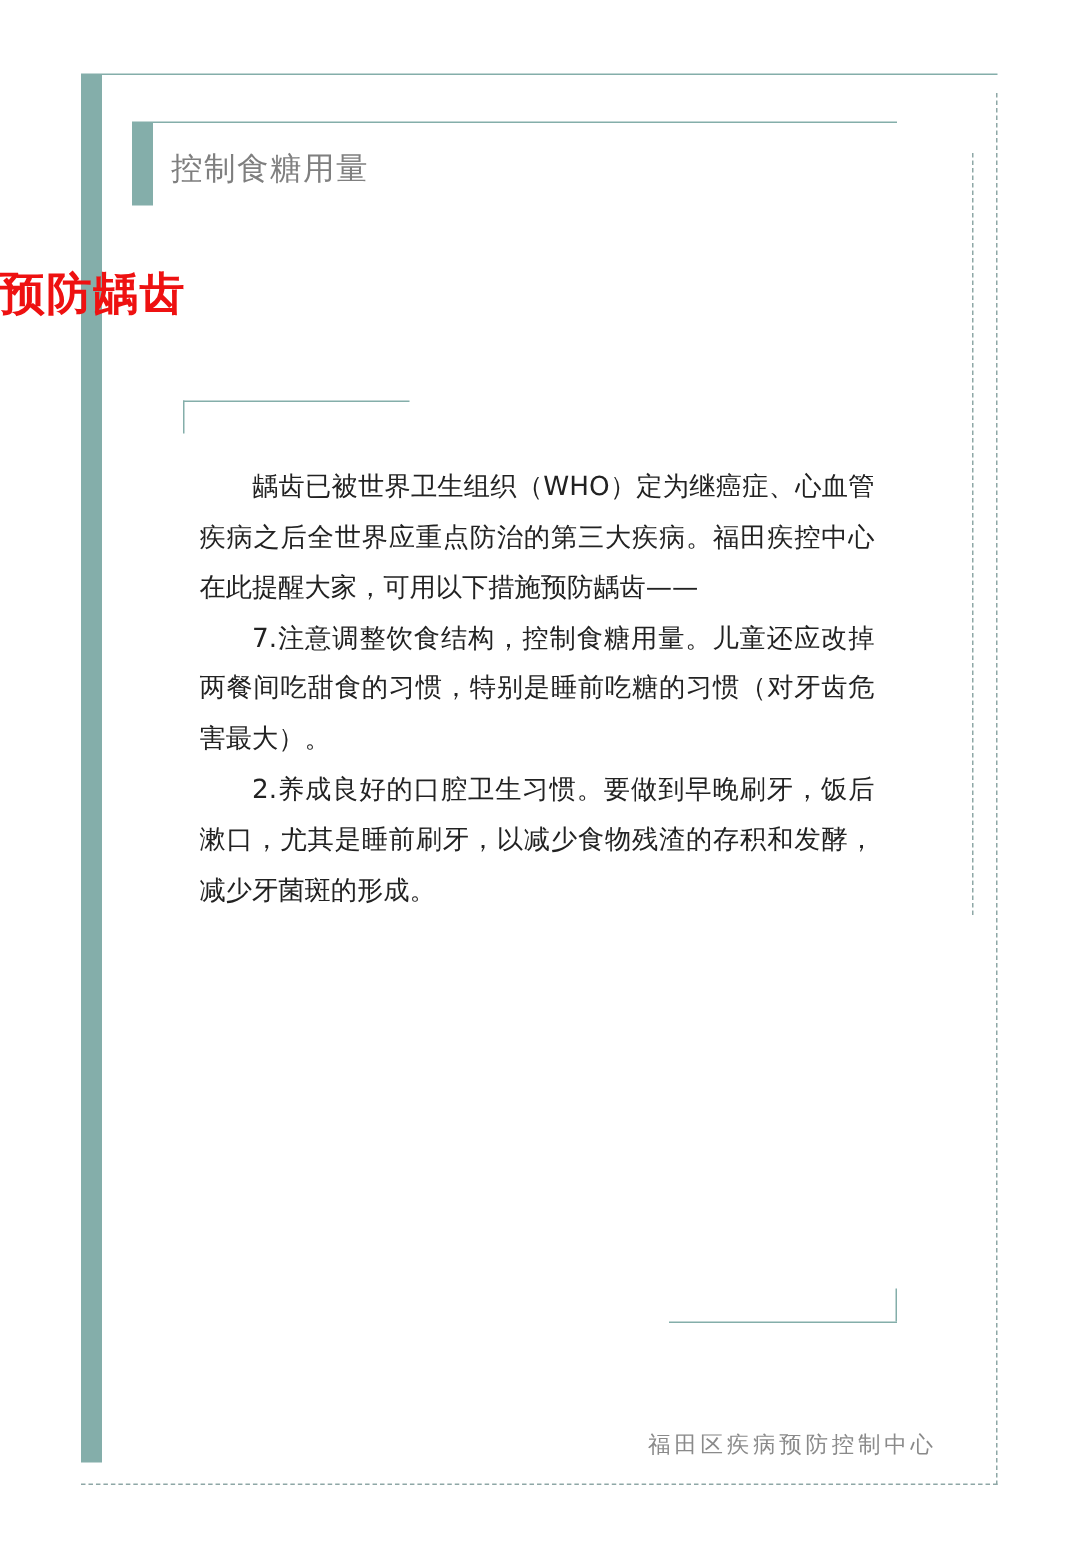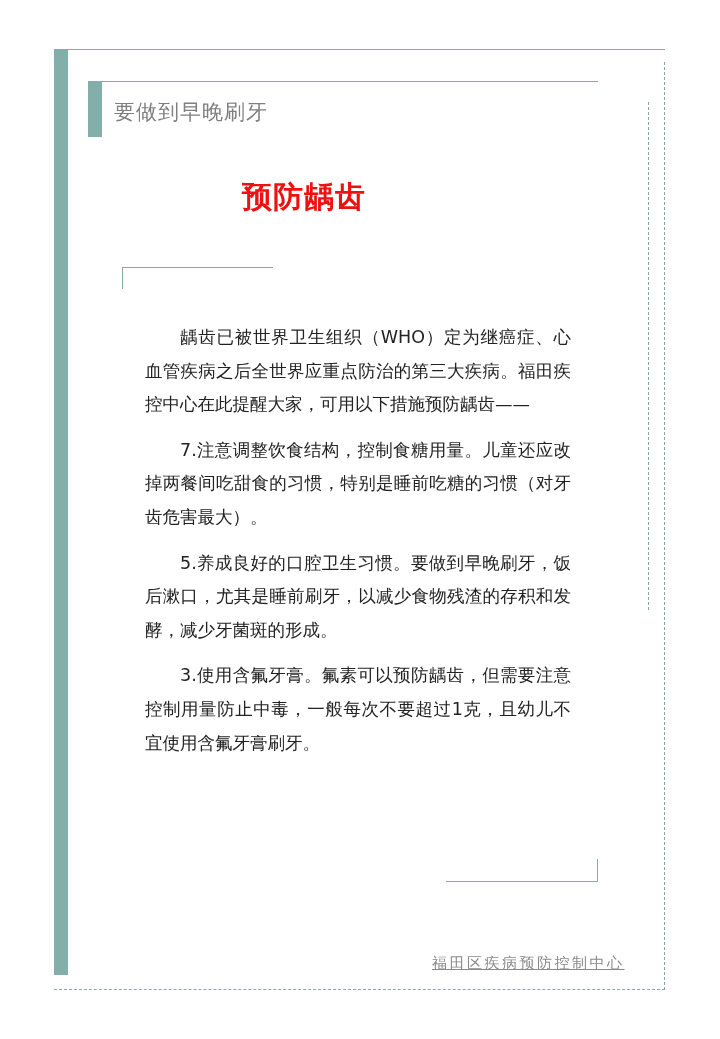--- a/index.html
+++ b/index.html
@@ -52,21 +52,20 @@
       font-size: 21px;
       color: #7f7f7f;
       letter-spacing: 1px;
       line-height: 30px;
       white-space: nowrap;
     }
 
     
     .title {
       left: 0; top: 176px; width: 608px;
-      text-align: center;
       font-size: 30px;
       font-weight: bold;
       color: #ee1111;
       line-height: 42px;
       letter-spacing: 1px;
     }
 
     
     .bracket-tl-h {
       left: 122px; top: 267px; width: 151px; height: 0;
@@ -87,56 +86,54 @@
 
     
     .body-text {
       left: 133px; top: 309px; width: 450px;
       font-size: 17.5px;
       line-height: 33.6px;
       color: #222222;
       text-align: justify;
     }
     .body-text p {
-      margin: 12px;
+      margin: 0;
       text-indent: 2em;
     }
 
     
     .footer-org {
       left: 432px; top: 952px;
       font-size: 15px;
       color: #8a8a8a;
       letter-spacing: 2.5px;
       line-height: 22px;
       white-space: nowrap;
-      text-decoration: underline;
     }
   </style>
 </head>
 <body>
 
 <div class="abs left-bar"></div>
 <div class="abs top-line"></div>
 <div class="abs right-dash-outer"></div>
 <div class="abs bottom-dash"></div>
 <div class="abs right-dash-inner"></div>
 
 <div class="abs heading-bar"></div>
 <div class="abs heading-line"></div>
-<div class="abs heading-text">要做到早晚刷牙</div>
+<div class="abs heading-text">控制食糖用量</div>
 
 <div class="abs title">预防龋齿</div>
 
 <div class="abs bracket-tl-h"></div>
 <div class="abs bracket-tl-v"></div>
 
 <div class="abs body-text">
   <p>龋齿已被世界卫生组织（WHO）定为继癌症、心血管疾病之后全世界应重点防治的第三大疾病。福田疾控中心在此提醒大家，可用以下措施预防龋齿——</p>
   <p>7.注意调整饮食结构，控制食糖用量。儿童还应改掉两餐间吃甜食的习惯，特别是睡前吃糖的习惯（对牙齿危害最大）。</p>
-  <p>5.养成良好的口腔卫生习惯。要做到早晚刷牙，饭后漱口，尤其是睡前刷牙，以减少食物残渣的存积和发酵，减少牙菌斑的形成。</p>
-  <p>3.使用含氟牙膏。氟素可以预防龋齿，但需要注意控制用量防止中毒，一般每次不要超过1克，且幼儿不宜使用含氟牙膏刷牙。</p>
+  <p>2.养成良好的口腔卫生习惯。要做到早晚刷牙，饭后漱口，尤其是睡前刷牙，以减少食物残渣的存积和发酵，减少牙菌斑的形成。</p>
 </div>
 
 <div class="abs bracket-br-h"></div>
 <div class="abs bracket-br-v"></div>
 
 <div class="abs footer-org">福田区疾病预防控制中心</div>
 
 </body></html>

